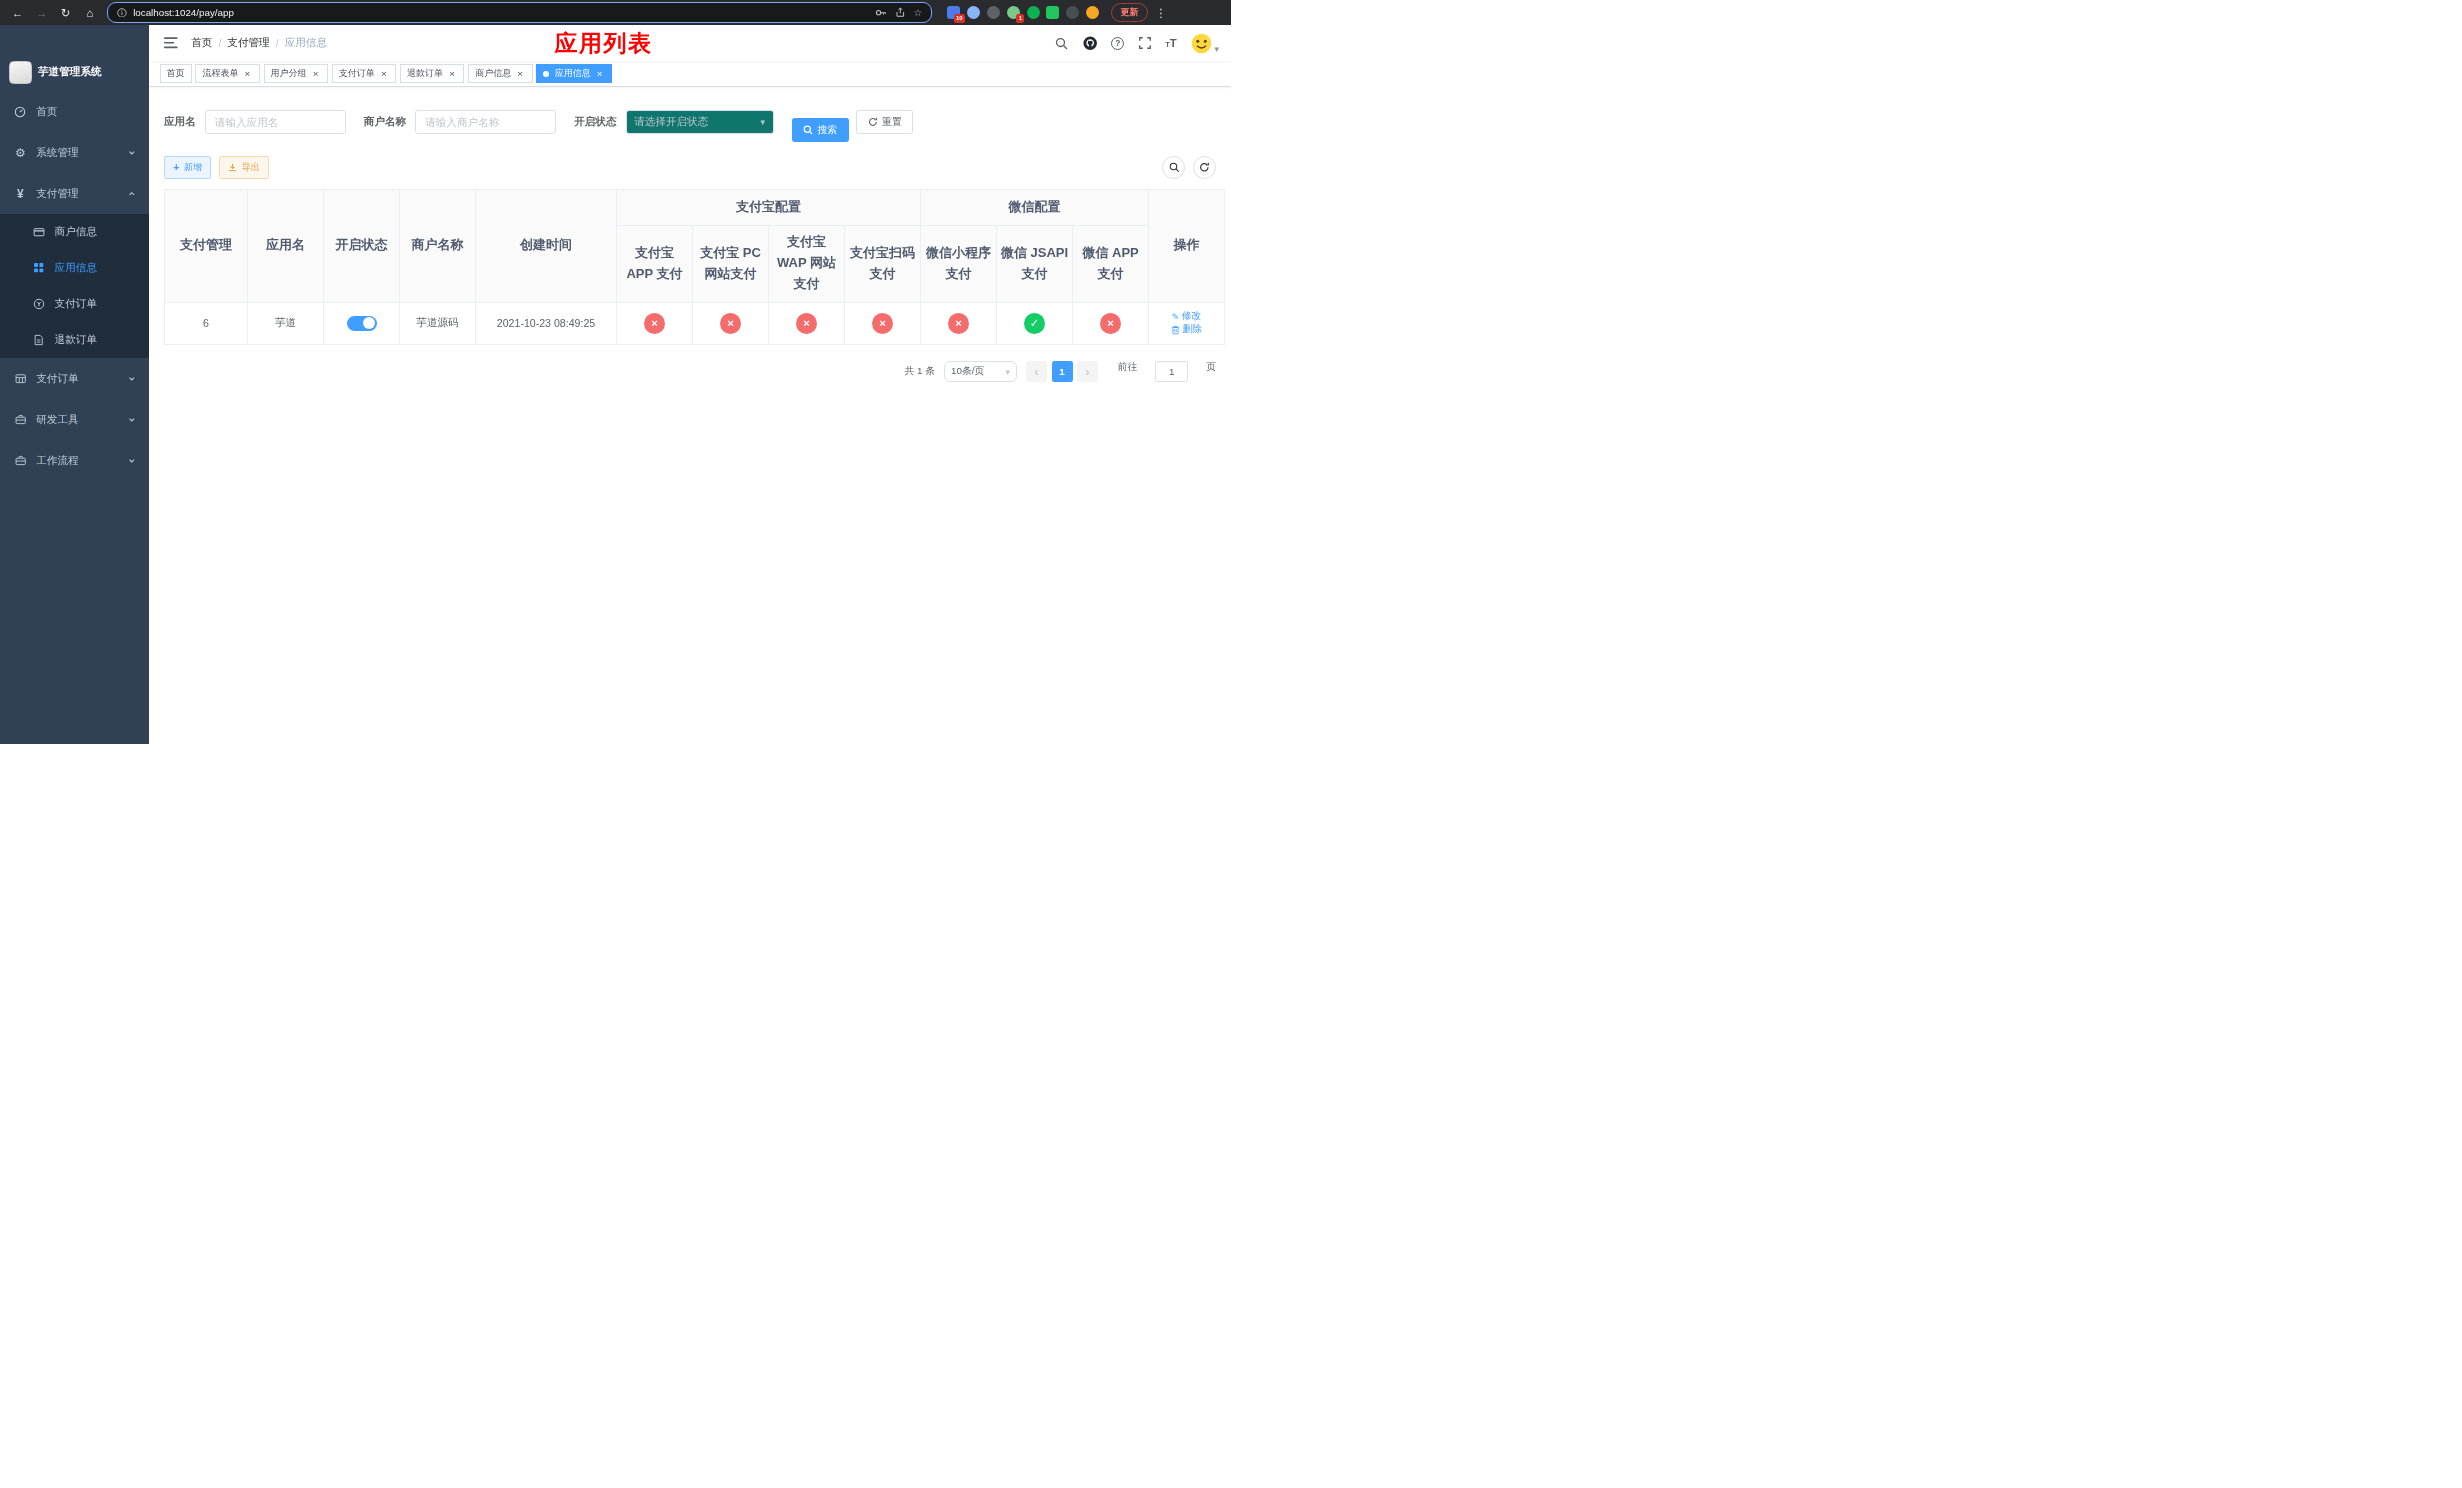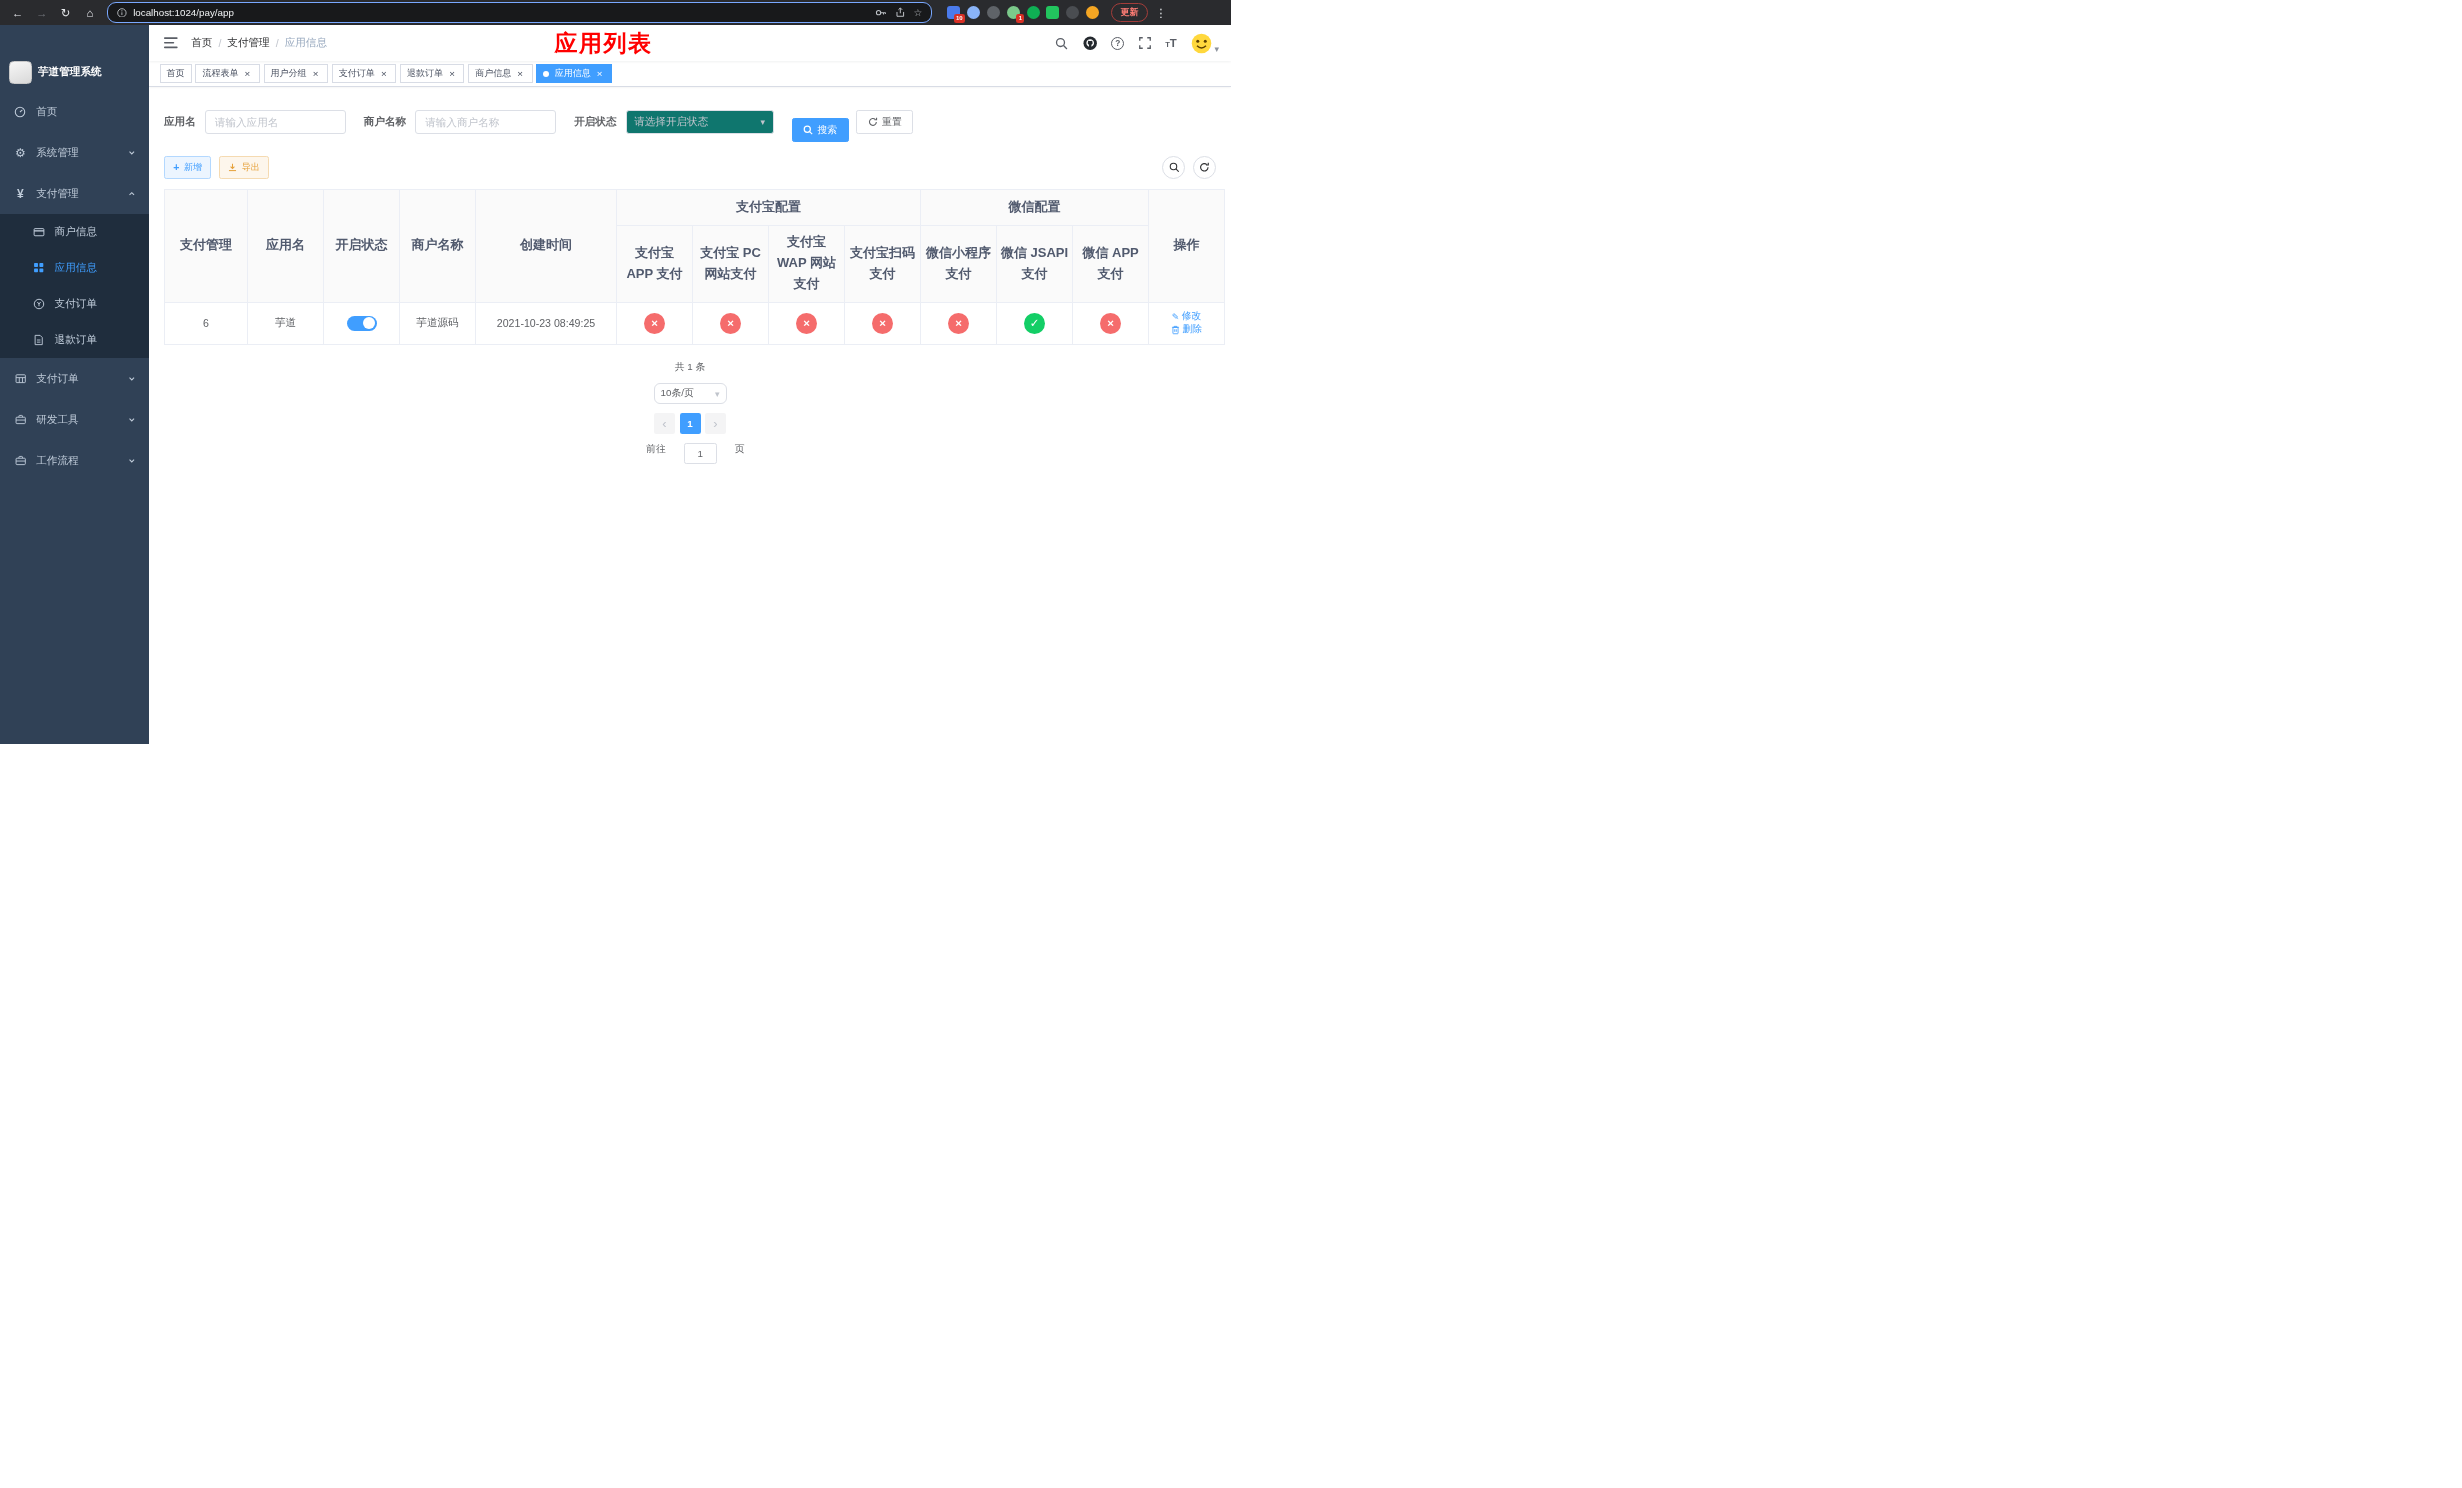--- a/index.html
+++ b/index.html
@@ -96,21 +96,21 @@
   .switch.on { background: #409eff; }
   .switch.on::after { left: auto; right: 1.5px; }
 
   .cfg { display: inline-flex; width: 21px; height: 21px; border-radius: 50%; align-items: center; justify-content: center; color: #fff; font-size: 11.4px; font-weight: 700; }
   .cfg.ok { background: #13ce66; }
   .cfg.no { background: #f56c6c; }
 
   .ops a { color: #409eff; font-size: 9.8px; text-decoration: none; display: inline-flex; align-items: center; gap: 2.3px; margin: 0 3.8px; cursor: pointer; white-space: nowrap; }
   .ops .i { font-size: 9px; }
 
-  .pager { display: flex; align-items: center; justify-content: flex-end; gap: 9px; margin-top: 16.7px; font-size: 9.8px; color: #606266; flex-direction: column; }
+  .pager { display: flex; align-items: center; justify-content: flex-end; gap: 9px; margin-top: 16.7px; font-size: 9.8px; color: #606266; }
   .psize { width: 73px; height: 21px; border: 0.8px solid #dcdfe6; border-radius: 6px; display: flex; align-items: center; justify-content: space-between; padding: 0 6px; color: #606266; cursor: pointer; }
   .psize .caret { color: #c0c4cc; }
   .pgroup { display: flex; align-items: center; gap: 4.5px; }
   .pbtn { width: 21px; height: 21px; border-radius: 2.3px; background: #f4f4f5; color: #c0c4cc; display: flex; align-items: center; justify-content: center; font-size: 13px; cursor: pointer; }
   .pcur { width: 21px; height: 21px; border-radius: 2.3px; background: #409eff; color: #fff; display: flex; align-items: center; justify-content: center; font-weight: 700; cursor: pointer; }
   .goto { display: flex; align-items: flex-start; gap: 18px; margin-left: 10.6px; }
   .goto-input { width: 33px; height: 21px; border: 0.8px solid #dcdfe6; border-radius: 2.3px; text-align: center; font-size: 9.8px; color: #606266; outline: none; font-family: inherit; }
 </style>
 </head>
 <body>

